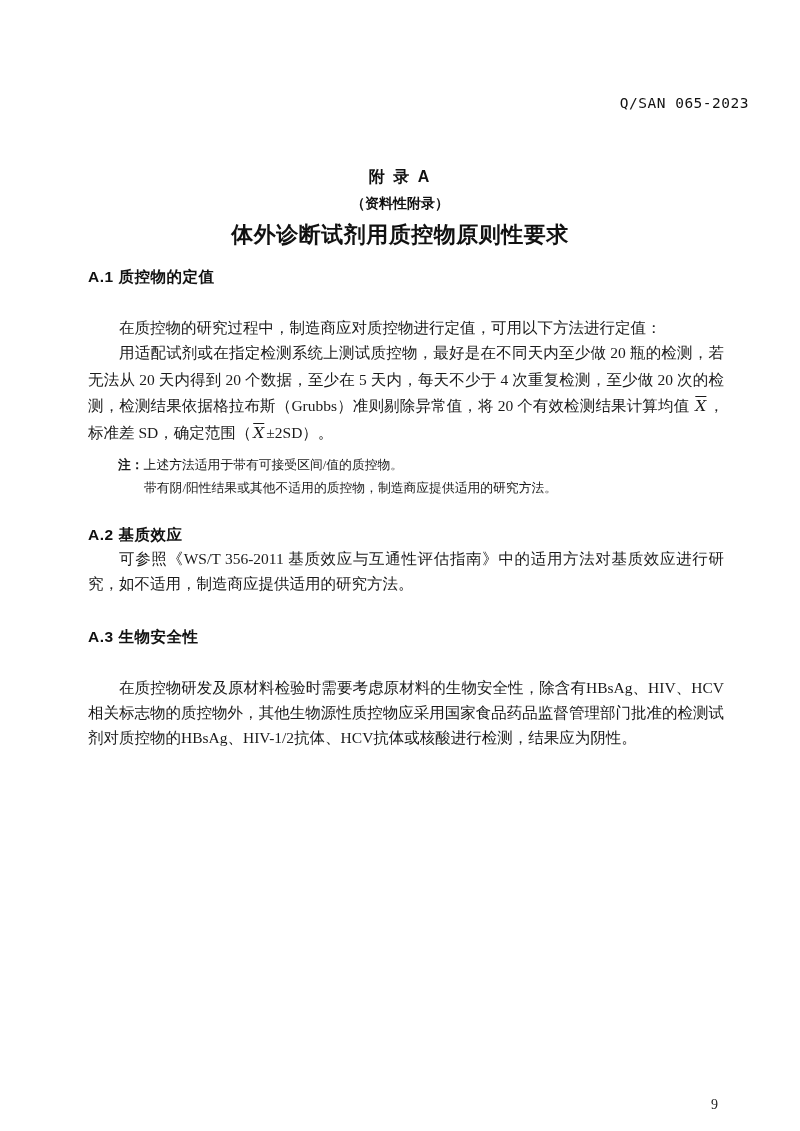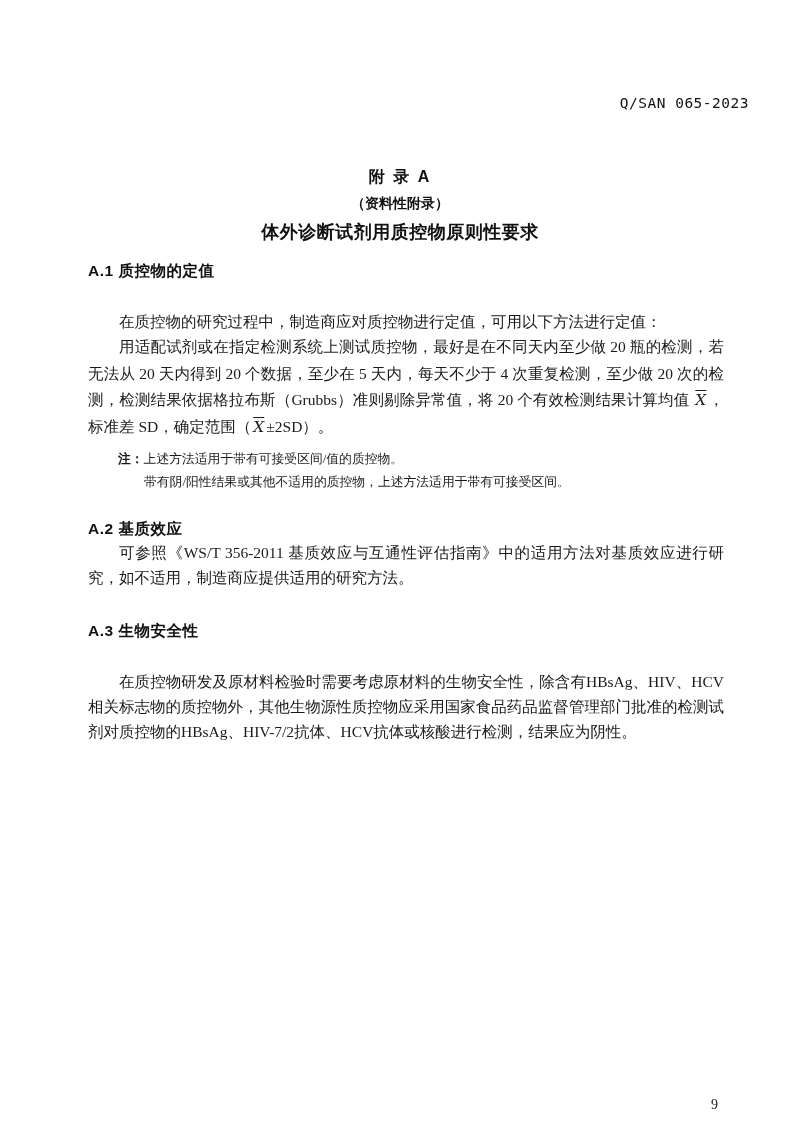--- a/index.html
+++ b/index.html
@@ -27,21 +27,21 @@
   }
   .title-block {
     margin-top: 56px;
     text-align: center;
     font-family: "Liberation Sans", "DejaVu Sans", sans-serif;
     font-weight: bold;
     color: #111;
   }
   .title-line1 { font-size: 16px; letter-spacing: 2px; }
   .title-line2 { font-size: 14px; margin-top: 7px; }
-  .title-line3 { font-size: 18px; margin-top: 7px; letter-spacing: 0.5px; }
+  .title-line3 { font-size: 22px; margin-top: 7px; letter-spacing: 0.5px; }
 
   .content {
     margin: 0 76px 0 88px; 
   }
   .section-heading {
     font-family: "Liberation Sans", "DejaVu Sans", sans-serif;
     font-weight: bold;
     font-size: 15.5px;
     color: #111;
     letter-spacing: 0.5px;
@@ -101,29 +101,29 @@
   <div class="content">
 
     <div class="section-heading sh-a1">A.1 质控物的定值</div>
 
     <p class="body-para first-after-heading">在质控物的研究过程中，制造商应对质控物进行定值，可用以下方法进行定值：</p>
 
     <p class="body-para formula-para"><span>用适配试剂或在指定检测系统上测试质控物，最好是在不同天内至少做 20 瓶的检测，若无法从 20 天内得到 20 个数据，至少在 5 天内，每天不少于 4 次重复检测，至少做 20 次的检测，检测结果依据格拉布斯（Grubbs）准则剔除异常值，将 20 个有效检测结果计算均值 </span><span class="xbar">X</span><span>，标准差 SD，确定范围（</span><span class="xbar">X</span><span>±2SD）。</span></p>
 
     <div class="note">
       <div class="note-line"><span class="note-label">注：</span><span>上述方法适用于带有可接受区间/值的质控物。</span></div>
-      <div class="note-line note-cont">带有阴/阳性结果或其他不适用的质控物，上述方法适用于带有可接受区间。</div>
+      <div class="note-line note-cont">带有阴/阳性结果或其他不适用的质控物，制造商应提供适用的研究方法。</div>
     </div>
 
     <div class="section-heading sh-a2">A.2 基质效应</div>
 
 
     <p class="body-para">可参照《WS/T 356-2011 基质效应与互通性评估指南》中的适用方法对基质效应进行研究，如不适用，制造商应提供适用的研究方法。</p>
 
     <div class="section-heading sh-a3">A.3 生物安全性</div>
 
-    <p class="body-para first-after-heading">在质控物研发及原材料检验时需要考虑原材料的生物安全性，除含有HBsAg、HIV、HCV相关标志物的质控物外，其他生物源性质控物应采用国家食品药品监督管理部门批准的检测试剂对质控物的HBsAg、HIV-7/2抗体、HCV抗体或核酸进行检测，结果应为阴性。</p>
+    <p class="body-para first-after-heading">在质控物研发及原材料检验时需要考虑原材料的生物安全性，除含有HBsAg、HIV、HCV相关标志物的质控物外，其他生物源性质控物应采用国家食品药品监督管理部门批准的检测试剂对质控物的HBsAg、HIV-1/2抗体、HCV抗体或核酸进行检测，结果应为阴性。</p>
 
   </div>
 
   <div class="page-number">9</div>
 
 </div>
 
 </body></html>

